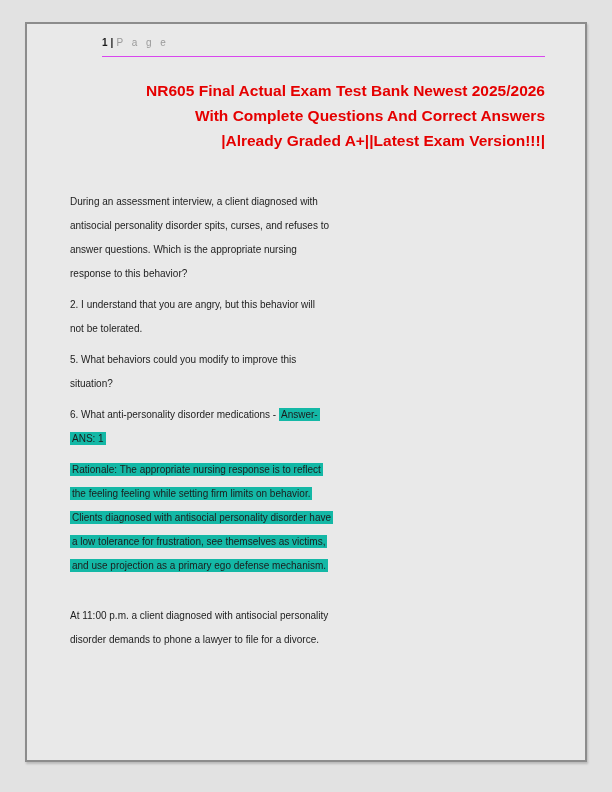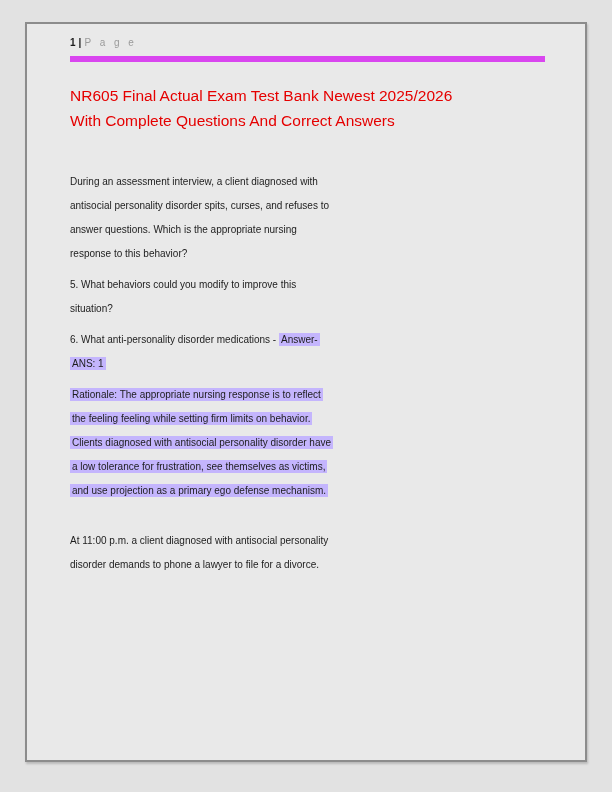--- a/index.html
+++ b/index.html
@@ -16,69 +16,73 @@
     width: 562px; height: 740px;
     box-sizing: border-box;
     background: #e9e9e9;
     border: 2px solid #8c8c8c;
     box-shadow: 1px 2px 2px rgba(0,0,0,0.18);
     padding: 12px 40px 0 43px;
   }
   .hdr {
     font-size: 10px;
     line-height: 14px;
-    border-bottom: 6px solid #d946ef;
+    border-bottom: 1px solid #d946ef;
     padding-bottom: 6px;
     color: #1a1a1a;
+    margin-left: 32px;
   }
   .hdr .num { font-weight: bold; color: #1a1a1a; }
   .hdr .sep { font-weight: bold; color: #1a1a1a; margin: 0 3px; }
   .hdr .lbl { color: #9a9a9a; letter-spacing: 3px; }
   .doc-title {
     margin-top: 21px;
-    text-align: left;
+    text-align: right;
     color: #e50000;
-    font-weight: normal;
+    font-weight: bold;
     font-size: 15.5px;
     line-height: 25px;
   }
   .para {
     margin: 7px 0 0 0;
     font-size: 10px;
     line-height: 24px;
     color: #1c1c1c;
     white-space: pre-line;
   }
   .para.first { margin-top: 37px; }
   .para.spaced { margin-top: 26px; }
   .para.nopre { white-space: normal; }
   .hl {
-    background: #c4b5fd;
+    background: #14b8a6;
     padding: 1px 2px;
     -webkit-box-decoration-break: clone;
     box-decoration-break: clone;
   }
 </style>
 </head>
 <body>
 
 <div class="sheet">
 
   <div class="hdr"><span class="num">1</span><span class="sep">|</span><span class="lbl">P a g e</span></div>
 
   <div class="doc-title">
     <div>NR605 Final Actual Exam Test Bank Newest 2025/2026</div>
     <div>With Complete Questions And Correct Answers</div>
+    <div>|Already Graded A+||Latest Exam Version!!!|</div>
   </div>
 
   <p class="para first">During an assessment interview, a client diagnosed with
 antisocial personality disorder spits, curses, and refuses to
 answer questions. Which is the appropriate nursing
 response to this behavior?</p>
 
+  <p class="para">2. I understand that you are angry, but this behavior will
+not be tolerated.</p>
   <p class="para">5. What behaviors could you modify to improve this
 situation?</p>
 
   <p class="para nopre"><span>6. What anti-personality disorder medications - </span><span class="hl">Answer-</span><br><span class="hl">ANS: 1</span></p>
 
   <p class="para"><span class="hl">Rationale: The appropriate nursing response is to reflect
 the feeling feeling while setting firm limits on behavior.
 Clients diagnosed with antisocial personality disorder have
 a low tolerance for frustration, see themselves as victims,
 and use projection as a primary ego defense mechanism.</span></p>

